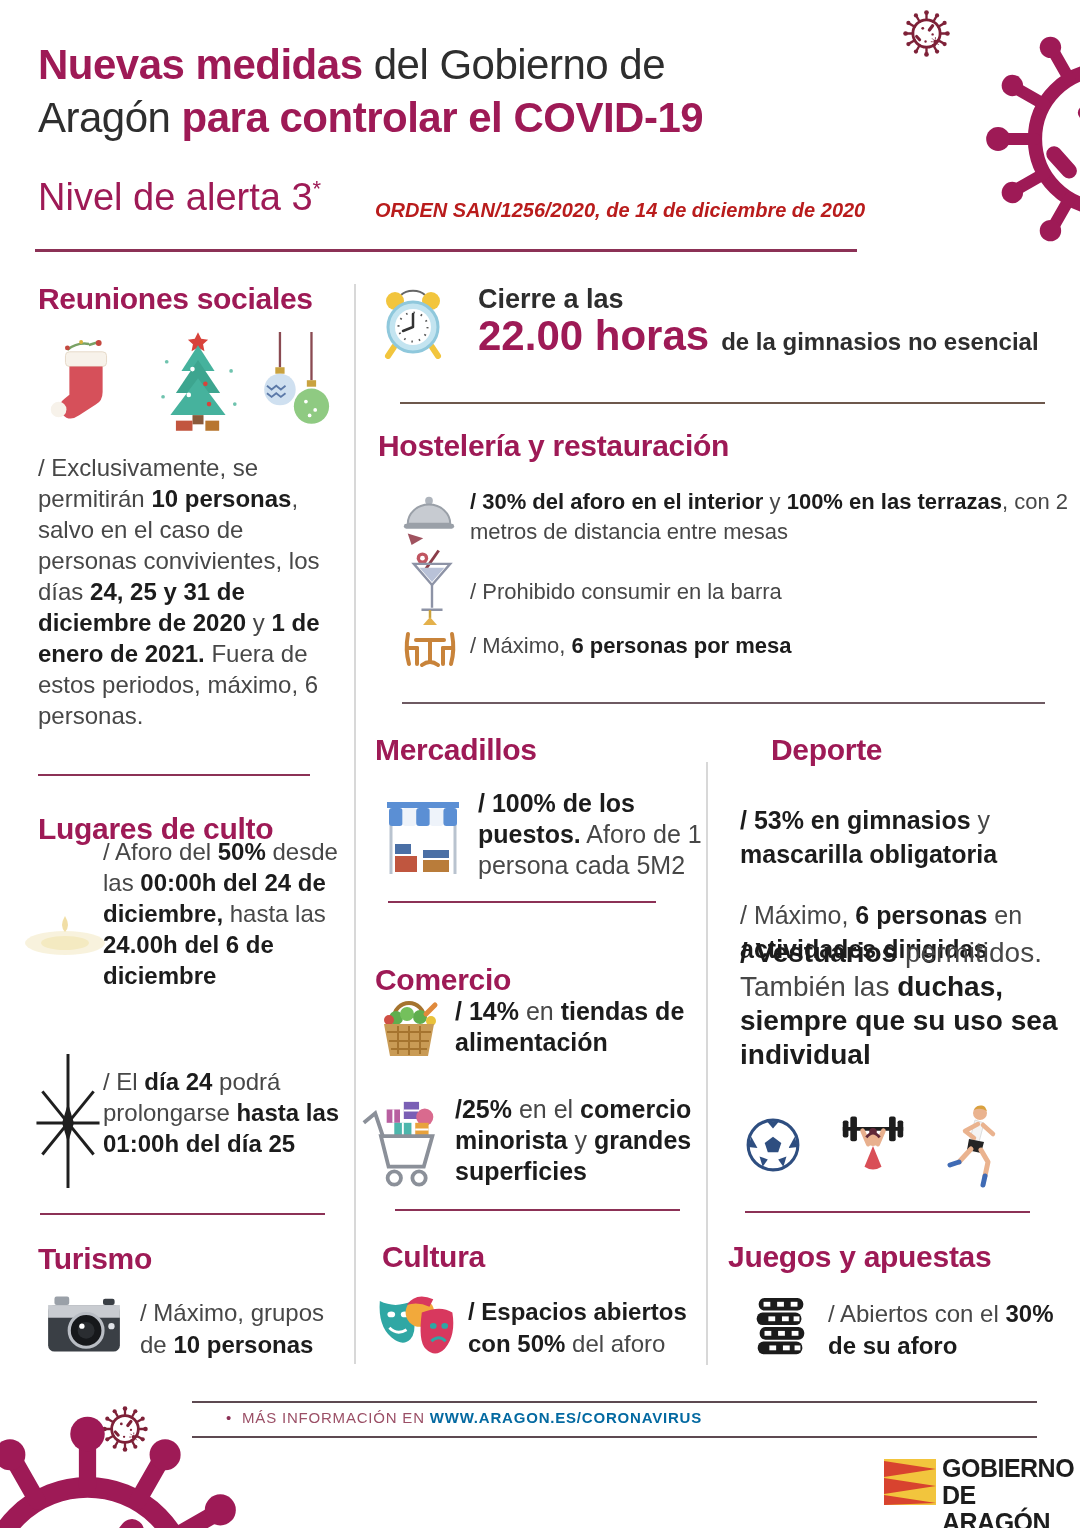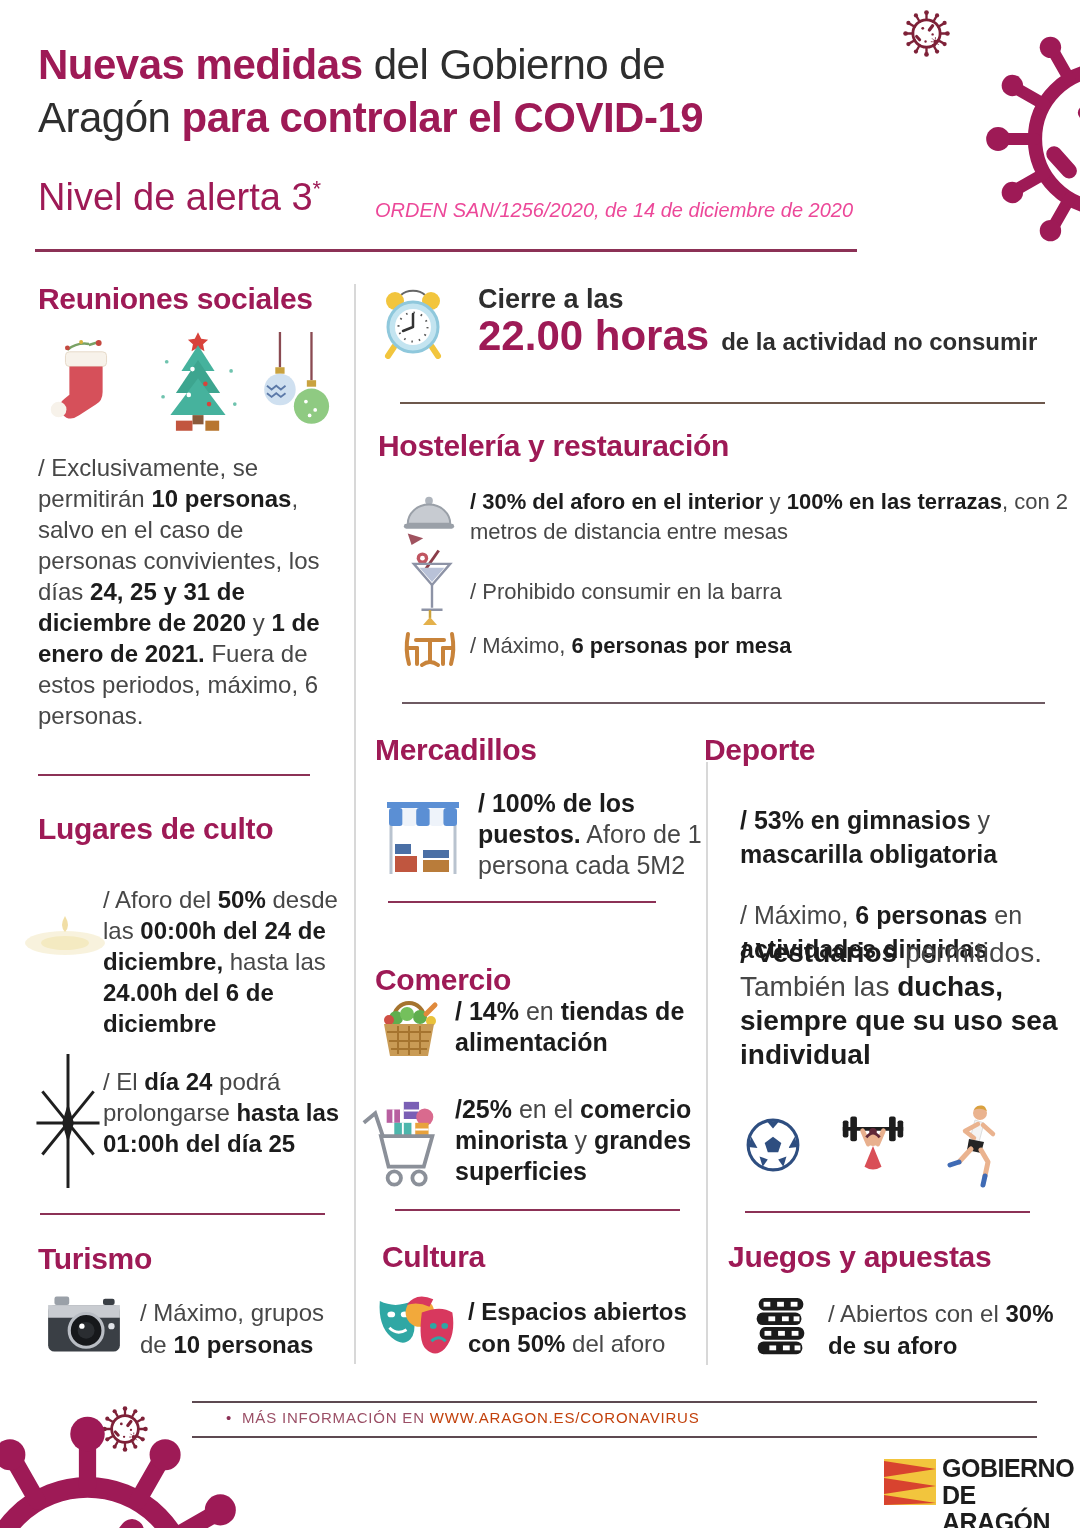--- a/index.html
+++ b/index.html
@@ -16,30 +16,30 @@
   .t23{font-size:22px;line-height:30px;}
   .dep{font-size:25px;line-height:34px;}
   
   .hrule{position:absolute;height:2px;background:#8c3156;}
   .vrule{position:absolute;width:2px;background:#d8d8d8;}
   
   #title{position:absolute;left:38px;top:38px;font-size:42px;line-height:53px;letter-spacing:-0.5px;color:#2e2e2e;}
   #title .acc{color:#9e1a56;font-weight:700;}
   #alert{position:absolute;left:38px;top:176px;font-size:38px;color:#9e1a56;}
   #alert sup{font-size:22px;}
-  #order{position:absolute;left:375px;top:199px;font-size:20px;font-style:italic;font-weight:400;color:#ec4899;}
+  #order{position:absolute;left:375px;top:199px;font-size:20px;font-style:italic;font-weight:700;color:#b91c1c;}
   
   #closure-l1{position:absolute;left:478px;top:284px;font-size:27px;font-weight:700;color:#2e2e2e;}
   #closure-l2{position:absolute;left:478px;top:312px;white-space:nowrap;}
   #closure-l2 .big{font-size:42px;font-weight:700;color:#9e1a56;}
   #closure-l2 .rest{font-size:24px;font-weight:700;color:#2e2e2e;margin-left:12px;}
   
   #finfo{position:absolute;left:226px;top:1409px;font-size:15px;letter-spacing:0.8px;color:#9b4f66;white-space:nowrap;}
   #finfo .bullet{color:#8c3156;margin-right:10px;}
-  #finfo b{color:#c2410c;font-weight:400;}
+  #finfo b{color:#0369a1;font-weight:700;}
   #logo-text{position:absolute;left:942px;top:1455px;font-size:25px;font-weight:700;line-height:27px;color:#1d1d1d;letter-spacing:-0.5px;}
   .virus{color:#9e1a56;}
   .virus.small{color:#7e2138;}
   svg{display:block;}
 </style>
 </head>
 <body>
 
 <div id="page">
 
@@ -164,21 +164,21 @@
   </p>
 
   <div class="hrule" style="left:38px;top:774px;width:272px;"></div>
 
   <div class="sec-h" style="left:38px;top:812px;">Lugares de culto</div>
   <svg class="abs" style="left:22px;top:898px;opacity:.55" width="86" height="70" viewBox="0 0 86 70">
     <ellipse cx="43" cy="45" rx="40" ry="12" fill="#f3e9c2"></ellipse>
     <ellipse cx="43" cy="45" rx="24" ry="7" fill="#ecd98f"></ellipse>
     <path d="M43 18 q6 10 0 16 q-6 -6 0 -16" fill="#e6c45c"></path>
   </svg>
-  <p class="rich t24" style="left:103px;top:884px;width:245px;">
+  <p class="rich t24" style="left:103px;top:836px;width:245px;">
     <span>/ Aforo del </span><b>50%</b><span> desde las </span><b>00:00h del 24 de diciembre,</b><span> hasta las </span><b>24.00h del 6 de diciembre</b>
   </p>
   <svg class="abs" style="left:22px;top:1052px" width="92" height="138" viewBox="0 0 92 140">
     <g stroke="#1f1f1f" stroke-width="3" fill="none">
       <path d="M46 2 V138"></path>
         <path d="M14 72 H78"></path>
         <path d="M20 40 L72 104"></path>
         <path d="M72 40 L20 104"></path>
     </g>
     <path d="M46 52 L52 72 L46 92 L40 72 Z" fill="#1f1f1f"></path>
@@ -209,21 +209,21 @@
     <circle cx="13" cy="18" r="9" fill="#f2c53d"></circle>
       <circle cx="49" cy="18" r="9" fill="#f2c53d"></circle>
     <path d="M12 64 l-6 9 M50 64 l6 9" stroke="#f2c53d" stroke-width="6" stroke-linecap="round"></path>
     <circle cx="31" cy="44" r="25" fill="#c3e4f0" stroke="#8fc8dc" stroke-width="3"></circle>
     <circle cx="31" cy="44" r="18" fill="#ffffff"></circle>
     <circle cx="31" cy="44" r="14.5" fill="none" stroke="#555555" stroke-width="2" stroke-dasharray="1.5 6.1"></circle>
     <path d="M31 44 V31 M31 44 L21 48" stroke="#333333" stroke-width="2.5" stroke-linecap="round"></path>
   </svg>
   <div id="closure-l1">Cierre a las</div>
   <div id="closure-l2">
-    <span class="big">22.00 horas</span><span class="rest">de la actividad no consumir</span>
+    <span class="big">22.00 horas</span><span class="rest">de la gimnasios no esencial</span>
   </div>
   <div class="hrule" style="left:400px;top:402px;width:645px;background:#6d584c;"></div>
 
   <div class="sec-h" style="left:378px;top:429px;">Hostelería y restauración</div>
   <svg class="abs" style="left:400px;top:490px" width="58" height="58" viewBox="0 0 60 58">
     <circle cx="30" cy="10" r="4" fill="#aeb4bc"></circle>
     <path d="M8 34 a22 20 0 0 1 44 0 z" fill="#c7cbd1" stroke="#9aa0a8" stroke-width="2"></path>
     <rect x="4" y="34" width="52" height="5" rx="2.5" fill="#9aa0a8"></rect>
     <path d="M8 44 l16 5 -12 7 z" fill="#a0525f"></path>
   </svg>
@@ -305,21 +305,21 @@
     <path d="M35 20 v14 M46 21 h16 M45 34 v14 M58 41 h14" stroke="#ffffff" stroke-width="2"></path>
     <path d="M4 34 L16 24 L24 48" stroke="#8b9099" stroke-width="4" fill="none"></path>
     <path d="M22 48 H76 L67 80 H30 Z" fill="none" stroke="#8b9099" stroke-width="4"></path>
     <circle cx="36" cy="92" r="7" fill="none" stroke="#8b9099" stroke-width="4"></circle>
     <circle cx="62" cy="92" r="7" fill="none" stroke="#8b9099" stroke-width="4"></circle>
   </svg>
   <p class="rich t25" style="left:455px;top:1094px;width:252px;">
     <b>/25%</b><span> en el </span><b>comercio minorista</b><span> y </span><b>grandes superficies</b>
   </p>
 
-  <div class="sec-h" style="left:704px;top:733px;">Deporte</div>
+  <div class="sec-h" style="left:771px;top:733px;">Deporte</div>
   <p class="rich dep" style="left:740px;top:803px;width:310px;">
     <b>/ 53% en gimnasios</b><span> y </span><b>mascarilla obligatoria</b>
   </p>
   <p class="rich dep" style="left:740px;top:898px;width:315px;">
     <span>/ Máximo, </span><b>6 personas</b><span> en </span><b>actividades dirigidas</b>
   </p>
   <p class="rich dep" style="left:740px;top:936px;width:322px;font-size:28px;">
     <b>/ Vestuarios</b><span> permitidos. También las </span><b>duchas, siempre que su uso sea individual</b>
   </p>
   <svg class="abs" style="left:744px;top:1116px" width="58" height="58" viewBox="0 0 56 56">

